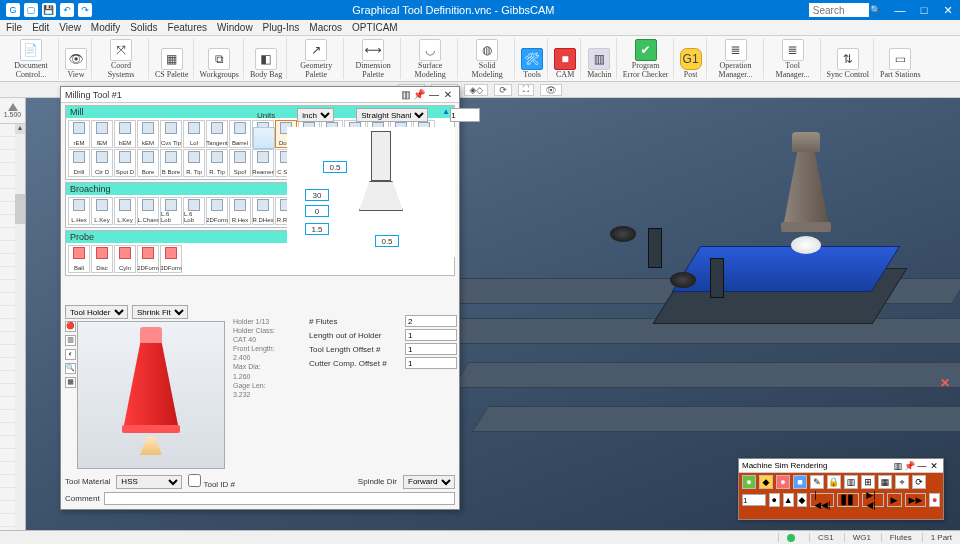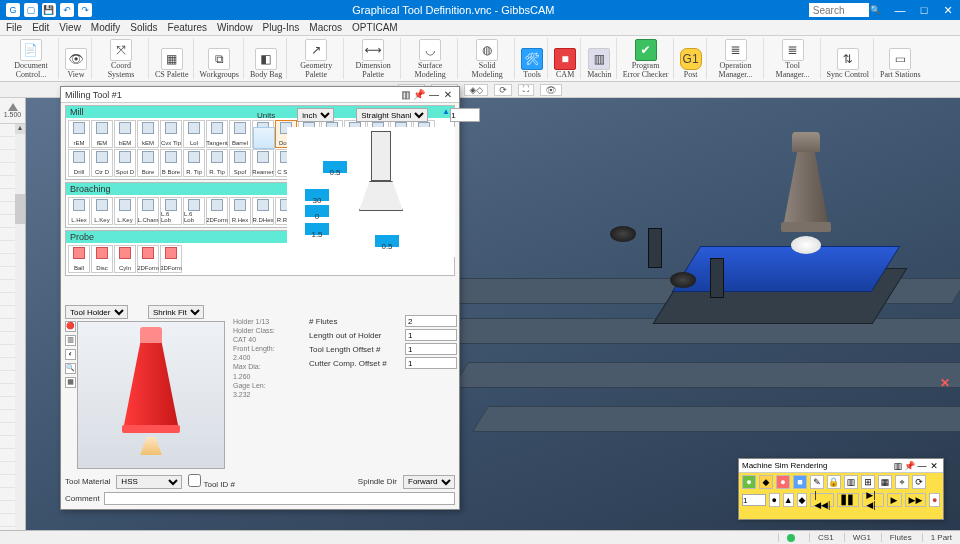--- a/index.html
+++ b/index.html
@@ -75,26 +75,26 @@
 .section .shead { background: #5eead4; font-size: 9px; padding: 1px 4px; display: flex; justify-content: space-between; }
 .section .shead .col { color: #0078d7; font-size: 8px; }
 .iconrow { display: flex; flex-wrap: wrap; padding: 2px; gap: 1px; }
 .tcell { width: 22px; height: 28px; border: 1px solid #ccc; display: flex; flex-direction: column; align-items: center; justify-content: space-between; font-size: 6px; padding: 1px 0; background: #fff; }
 .tcell .ti { width: 12px; height: 12px; background: #dce6f0; border: 1px solid #90a4b8; }
 .tcell.sel { border-color: #e08020; background: #fff3e0; }
 .tcell.red .ti { background: #ff8a8a; border-color: #d05050; }
 .unitsrow { display: flex; align-items: center; gap: 22px; padding: 3px 6px; position: absolute; left: 190px; top: 18px; font-size: 8px;}
 .unitsrow select,.unitsrow input { font-size: 8px; height: 14px; border: 1px solid #aaa; }
 .diagram { position: absolute; left: 226px; top: 40px; width: 168px; height: 130px; background: #fff; border: none; }
-.diagram .box { position: absolute; border: 6px solid #0ea5e9; font-size: 8px; text-align: center; background: #fff; width: 24px; height: 12px; line-height: 11px; }
+.diagram .box { position: absolute; border: 1px solid #0ea5e9; font-size: 8px; text-align: center; background: #fff; width: 24px; height: 12px; line-height: 11px; }
 .diagram .shank { position: absolute; left: 84px; top: 4px; width: 20px; height: 50px; background: #eee; border: 1px solid #555; }
 .diagram .head { position: absolute; left: 72px; top: 54px; width: 44px; height: 30px; background: #eee; border: 1px solid #555; clip-path: polygon(24% 0,76% 0,100% 100%,0 100%); }
 .swatch { position: absolute; left: 192px; top: 40px; width: 22px; height: 22px; border: 1px solid #a7cdee; background: linear-gradient(#e8f3fd,#cfe7fb); }
 
-.holderrow { position: absolute; left: 4px; top: 218px; right: 4px; display: flex; align-items: flex-start; gap: 20px; }
+.holderrow { position: absolute; left: 4px; top: 218px; right: 4px; display: flex; align-items: flex-start; gap: 4px; }
 .holderrow select { font-size: 8px; height: 14px; border: 1px solid #aaa; }
 .preview { position: absolute; left: 16px; top: 234px; width: 148px; height: 148px; background: linear-gradient(#eef2f6,#d8dde4); border: 1px solid #aaa; display: flex; align-items: center; justify-content: center; }
 .preview .ph { width: 60px; height: 136px; display:flex; flex-direction:column; align-items:center;}
 .preview .ph .a { width: 22px; height: 16px; background: #ff8a8a; border-radius: 3px 3px 0 0; }
 .preview .ph .b { width: 54px; height: 82px; background: linear-gradient(90deg,#ff3a3a,#c81818); clip-path: polygon(30% 0,70% 0,100% 100%,0 100%); }
 .preview .ph .c { width: 58px; height: 8px; background: #ff5252; border-radius: 2px;}
 .preview .ph .d { width: 22px; height: 18px; margin-top:4px; background: linear-gradient(#ffe5c0,#f0c070); clip-path: polygon(30% 0,70% 0,100% 100%,0 100%); }
 .sideicons { position: absolute; left: 4px; top: 234px; width: 11px; display: flex; flex-direction: column; gap: 3px; }
 .sideicons span { width: 11px; height: 11px; border: 1px solid #aaa; background: #fff; font-size: 7px; text-align: center; }
 
@@ -102,21 +102,21 @@
 .params { position: absolute; left: 248px; top: 228px; width: 148px; font-size: 8px; }
 .params .prow { display: flex; justify-content: space-between; margin-bottom: 2px; align-items: center;}
 .params .prow input { width: 52px; height: 12px; font-size: 8px; border: 1px solid #aaa; text-align: left; padding-left: 2px; }
 
 .bottomrow { position: absolute; left: 4px; right: 4px; bottom: 20px; display: flex; align-items: center; gap: 6px; font-size: 8px; }
 .bottomrow select, .bottomrow input[type=text] { font-size: 8px; height: 14px; border: 1px solid #aaa; }
 .commentrow { position: absolute; left: 4px; right: 4px; bottom: 4px; display: flex; align-items: center; gap: 4px; font-size: 8px; }
 .commentrow input { flex: 1; height: 13px; border: 1px solid #aaa; font-size: 8px; }
 
 
-.simpanel { position: absolute; right: 16px; bottom: 24px; width: 206px; height: 62px; background: #fde047; border: 1px solid #888; box-shadow: 1px 1px 4px rgba(0,0,0,.3); font-size: 8px; }
+.simpanel { position: absolute; right: 16px; bottom: 24px; width: 206px; height: 62px; background: #c2410c; border: 1px solid #888; box-shadow: 1px 1px 4px rgba(0,0,0,.3); font-size: 8px; }
 .simpanel .sptitle { display: flex; height: 14px; align-items: center; padding: 0 3px; border-bottom: 1px solid #ccc; background: #fff; }
 .simpanel .sptitle .spacer { flex: 1; }
 .simpanel .sptitle span.b { width: 12px; text-align: center; font-size: 9px; }
 .simpanel .row1, .simpanel .row2 { display: flex; align-items: center; gap: 3px; padding: 2px 3px; }
 .simpanel .ic { width: 14px; height: 14px; border: 1px solid #bbb; background: #fff; display: flex; align-items: center; justify-content: center; font-size: 9px; }
 .simpanel .ic.g { background: #6abf40; color: #fff; }
 .simpanel .ic.r { background: #ff6a6a; color: #fff; }
 .simpanel .ic.y { background: #ffd24a; }
 .simpanel .ic.b { background: #5aa0ff; color:#fff; }
 .simpanel .ctrl { font-size: 9px; padding: 0 3px; border: 1px solid #bbb; height: 14px; display: flex; align-items: center; }

